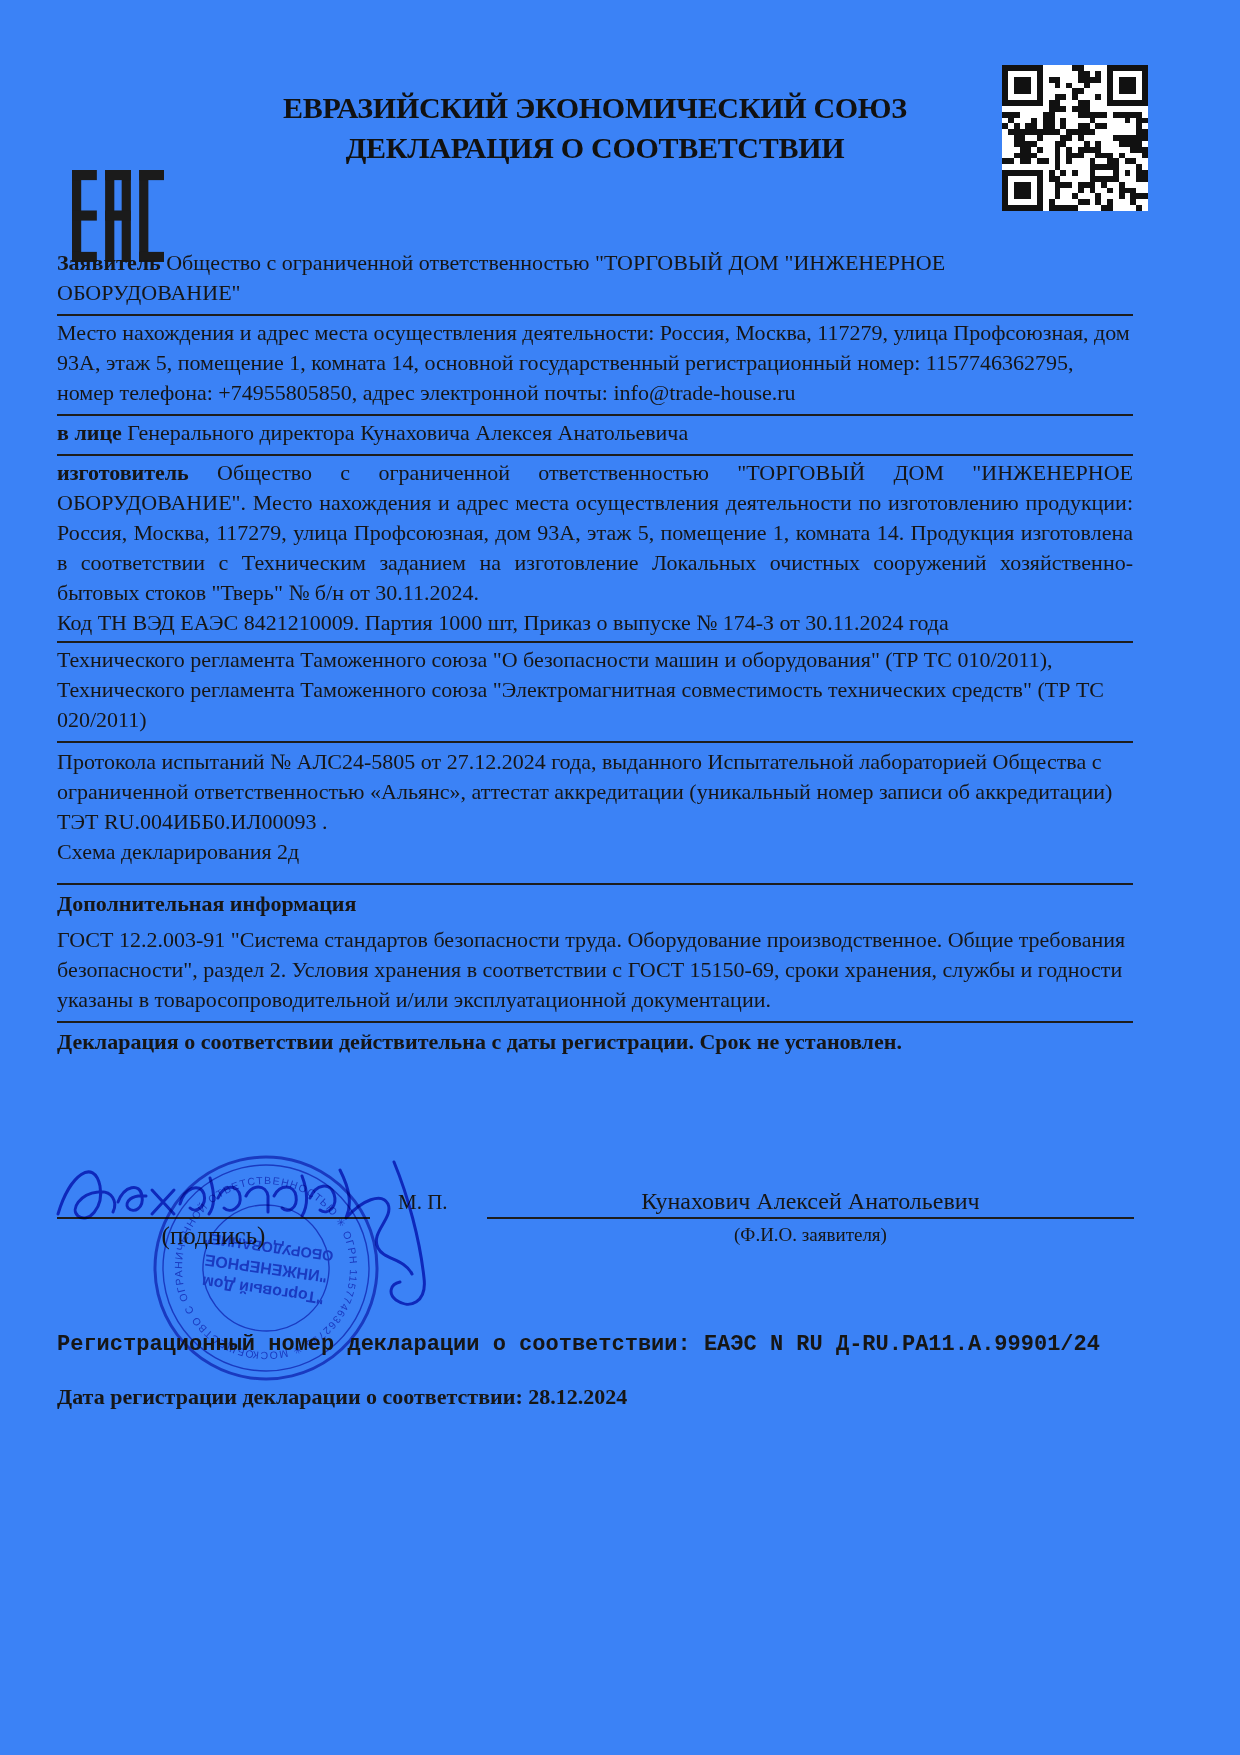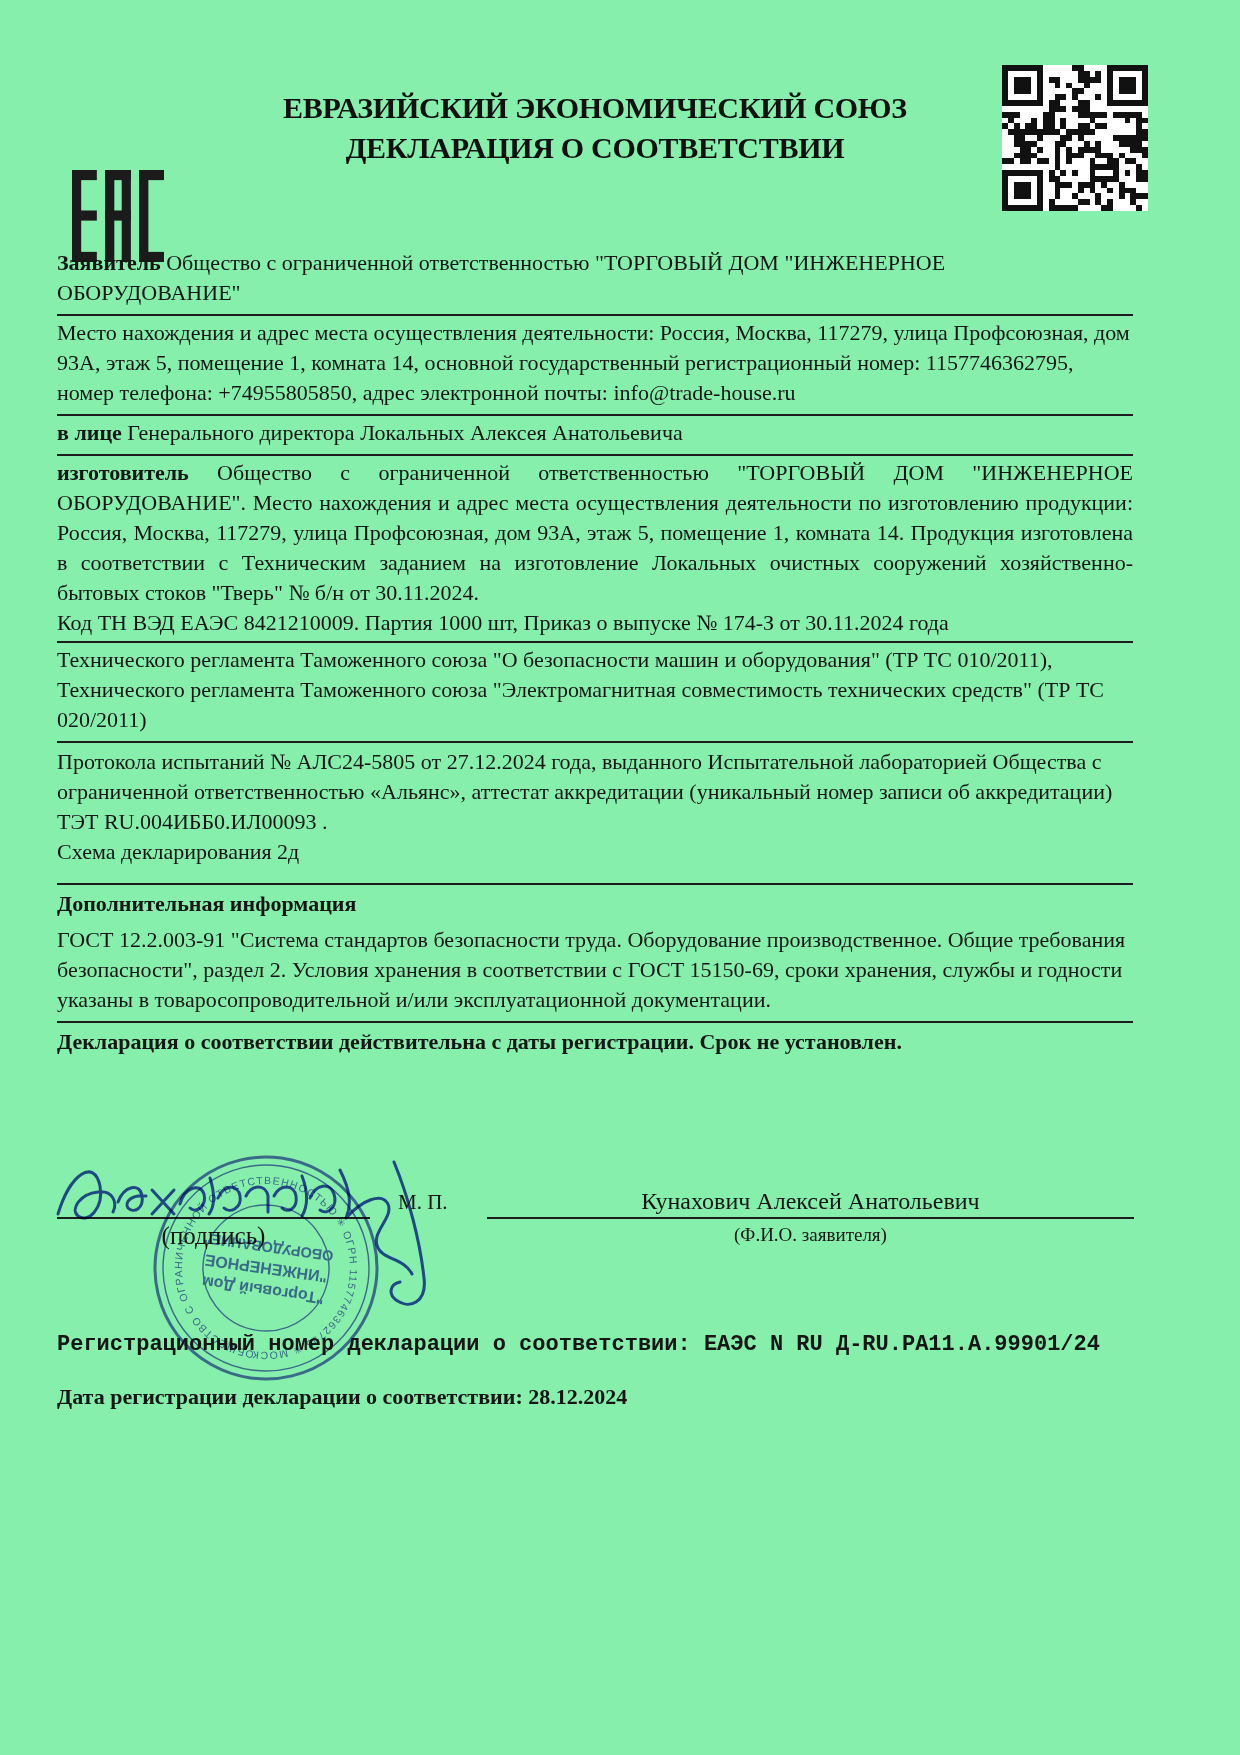--- a/index.html
+++ b/index.html
@@ -1,17 +1,17 @@
 <!DOCTYPE html>
 <html><head>
 <meta charset="utf-8">
 <style>
   html,body{margin:0;padding:0;background:#ffffff;}
   .page{
-    position:relative;width:1240px;height:1755px;background:#86efac;
+    position:relative;width:1240px;height:1755px;background:#3b82f6;
     font-family:"Liberation Serif","DejaVu Serif",serif;color:#161616;overflow:hidden;
   }
   
   .title{position:absolute;left:57px;top:88px;width:1076px;text-align:center;
          font-weight:bold;font-size:30px;line-height:40px;letter-spacing:-0.3px;color:#111;}
   .eac{position:absolute;left:72px;top:170px;}
   .qr{position:absolute;left:1002px;top:63px;}
   
   .bodycol{position:absolute;left:57px;top:246px;width:1076px;font-size:22px;line-height:30px;}
   .sec{margin:0;padding:2px 0 6px;border-bottom:2px solid #1d1d1d;}
@@ -272,21 +272,21 @@
       <rect x="1" y="19" width="5" height="5" fill="#fff"></rect>
       <rect x="2" y="20" width="3" height="3" fill="#111"></rect>
     </svg>
 
   <div class="bodycol">
 
     <p class="sec"><span class="b">Заявитель</span> <span>Общество с ограниченной ответственностью "ТОРГОВЫЙ ДОМ "ИНЖЕНЕРНОЕ ОБОРУДОВАНИЕ"</span></p>
 
     <p class="sec"><span>Место нахождения и адрес места осуществления деятельности: Россия, Москва, 117279, улица Профсоюзная, дом 93А, этаж 5, помещение 1, комната 14, основной государственный регистрационный номер: 1157746362795, номер телефона: +74955805850, адрес электронной почты: info@trade-house.ru</span></p>
 
-    <p class="sec"><span class="b">в лице</span> <span>Генерального директора Локальных Алексея Анатольевича</span></p>
+    <p class="sec"><span class="b">в лице</span> <span>Генерального директора Кунаховича Алексея Анатольевича</span></p>
 
 
     <p class="nb just" style="margin:0;padding:2px 0 0;"><span class="b">изготовитель</span> <span>Общество с ограниченной ответственностью "ТОРГОВЫЙ ДОМ "ИНЖЕНЕРНОЕ ОБОРУДОВАНИЕ". Место нахождения и адрес места осуществления деятельности по изготовлению продукции: Россия, Москва, 117279, улица Профсоюзная, дом 93А, этаж 5, помещение 1, комната 14. Продукция изготовлена в соответствии с Техническим заданием на изготовление Локальных очистных сооружений хозяйственно-бытовых стоков "Тверь" № б/н от 30.11.2024.</span></p>
     <p class="sec" style="margin:0;padding:0 0 3px;"><span>Код ТН ВЭД ЕАЭС 8421210009. Партия 1000 шт, Приказ о выпуске № 174-З от 30.11.2024 года</span></p>
 
     <p class="sec"><span>Технического регламента Таможенного союза "О безопасности машин и оборудования" (ТР ТС 010/2011), Технического регламента Таможенного союза "Электромагнитная совместимость технических средств" (ТР ТС 020/2011)</span></p>
 
     <p class="nb" style="margin:0;padding:4px 0 0;"><span>Протокола испытаний № АЛС24-5805 от 27.12.2024 года, выданного Испытательной лабораторией Общества с ограниченной ответственностью «Альянс», аттестат аккредитации (уникальный номер записи об аккредитации) ТЭТ RU.004ИББ0.ИЛ00093 .</span></p>
     <p class="sec" style="margin:0;padding:0 0 16px;"><span>Схема декларирования 2д</span></p>
 

